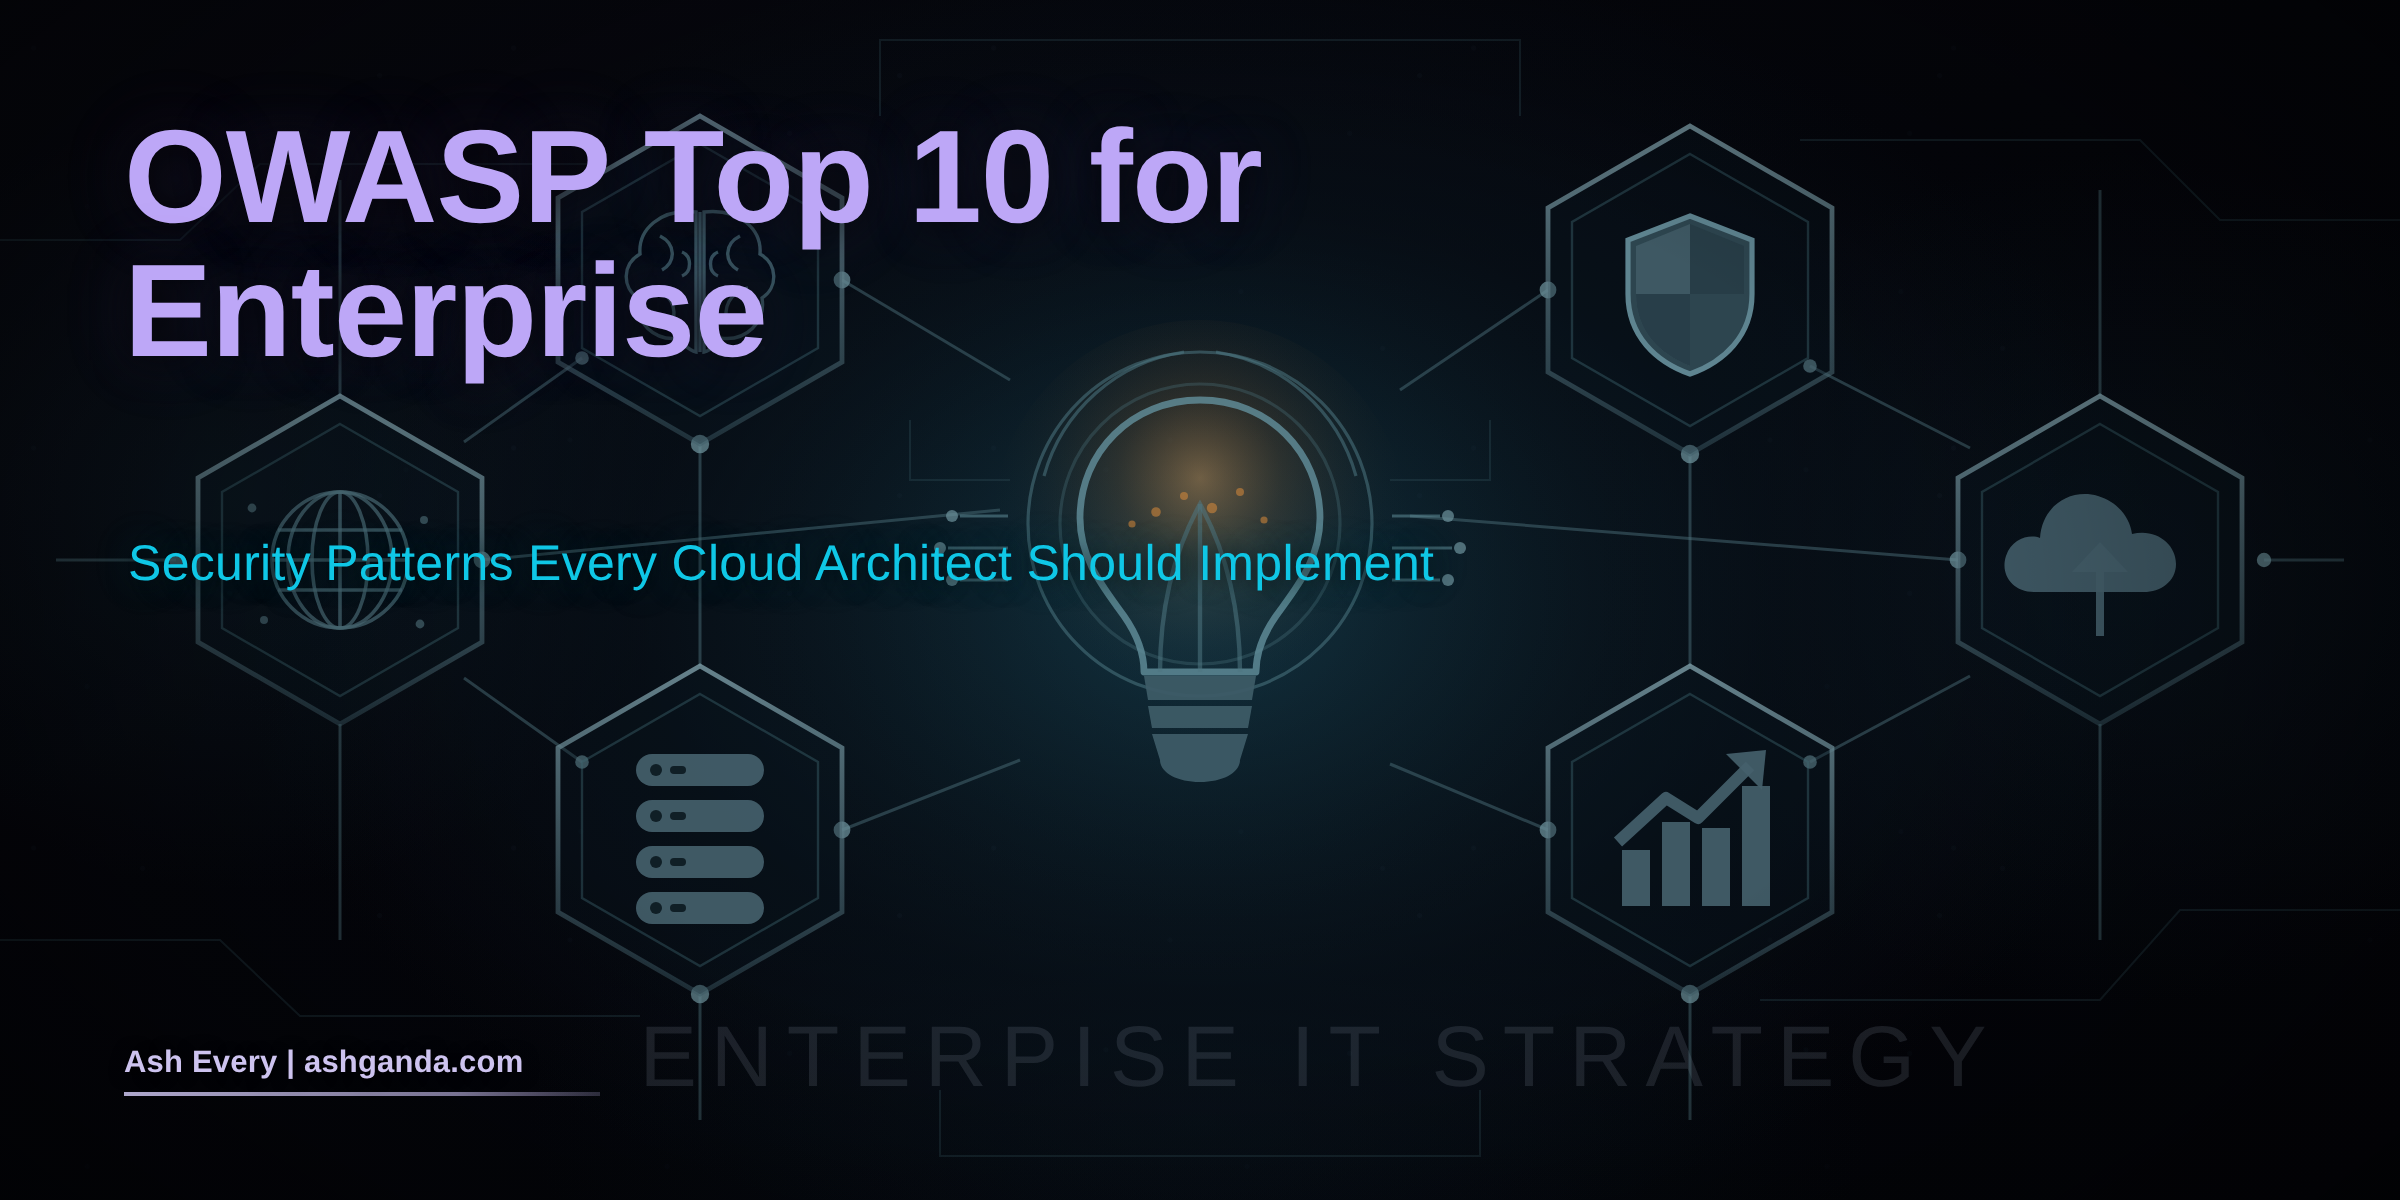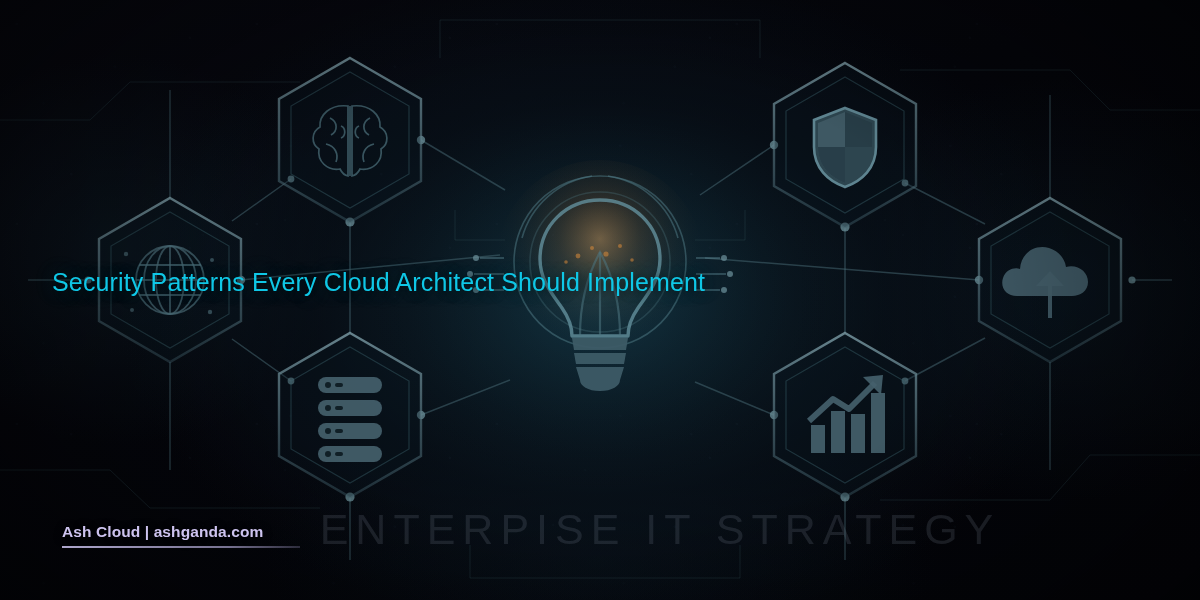--- a/index.html
+++ b/index.html
@@ -86,21 +86,21 @@
     font-size: 66px;
     line-height: 1.02;
     font-weight: 700;
     color: #bda7f7;
     letter-spacing: -0.5px;
     text-shadow: 0 2px 18px rgba(0,0,0,0.85), 0 0 34px rgba(120,90,200,0.22);
   }
 
   .subtitle {
     position: absolute;
-    left: 52px;
+    left: 64px;
     top: 268px;
     font-size: 25px;
     font-weight: 400;
     color: #0fc7e6;
     letter-spacing: 0.15px;
     text-shadow: 0 1px 12px rgba(0,0,0,0.9), 0 0 22px rgba(10,180,210,0.30);
   }
 
   .footer {
     position: absolute;
@@ -339,21 +339,25 @@
         <circle cx="-34" cy="-30" r="1.8"></circle>
         <circle cx="32" cy="-32" r="1.8"></circle>
       </g>
     </g>
   </svg>
 
   <div class="bg-vignette"></div>
 
   <div class="watermark">ENTERPISE IT STRATEGY</div>
 
+  <h1 class="headline">
+    <span>OWASP Top 10 for</span><br>
+    <span>Enterprise</span>
+  </h1>
 
   <div class="subtitle">Security Patterns Every Cloud Architect Should Implement</div>
 
   <div class="footer">
-    <div class="footer-text">Ash Cloud | ashganda.com</div>
+    <div class="footer-text">Ash Every | ashganda.com</div>
     <div class="footer-rule"></div>
   </div>
 
 </div>
 
 </body></html>

